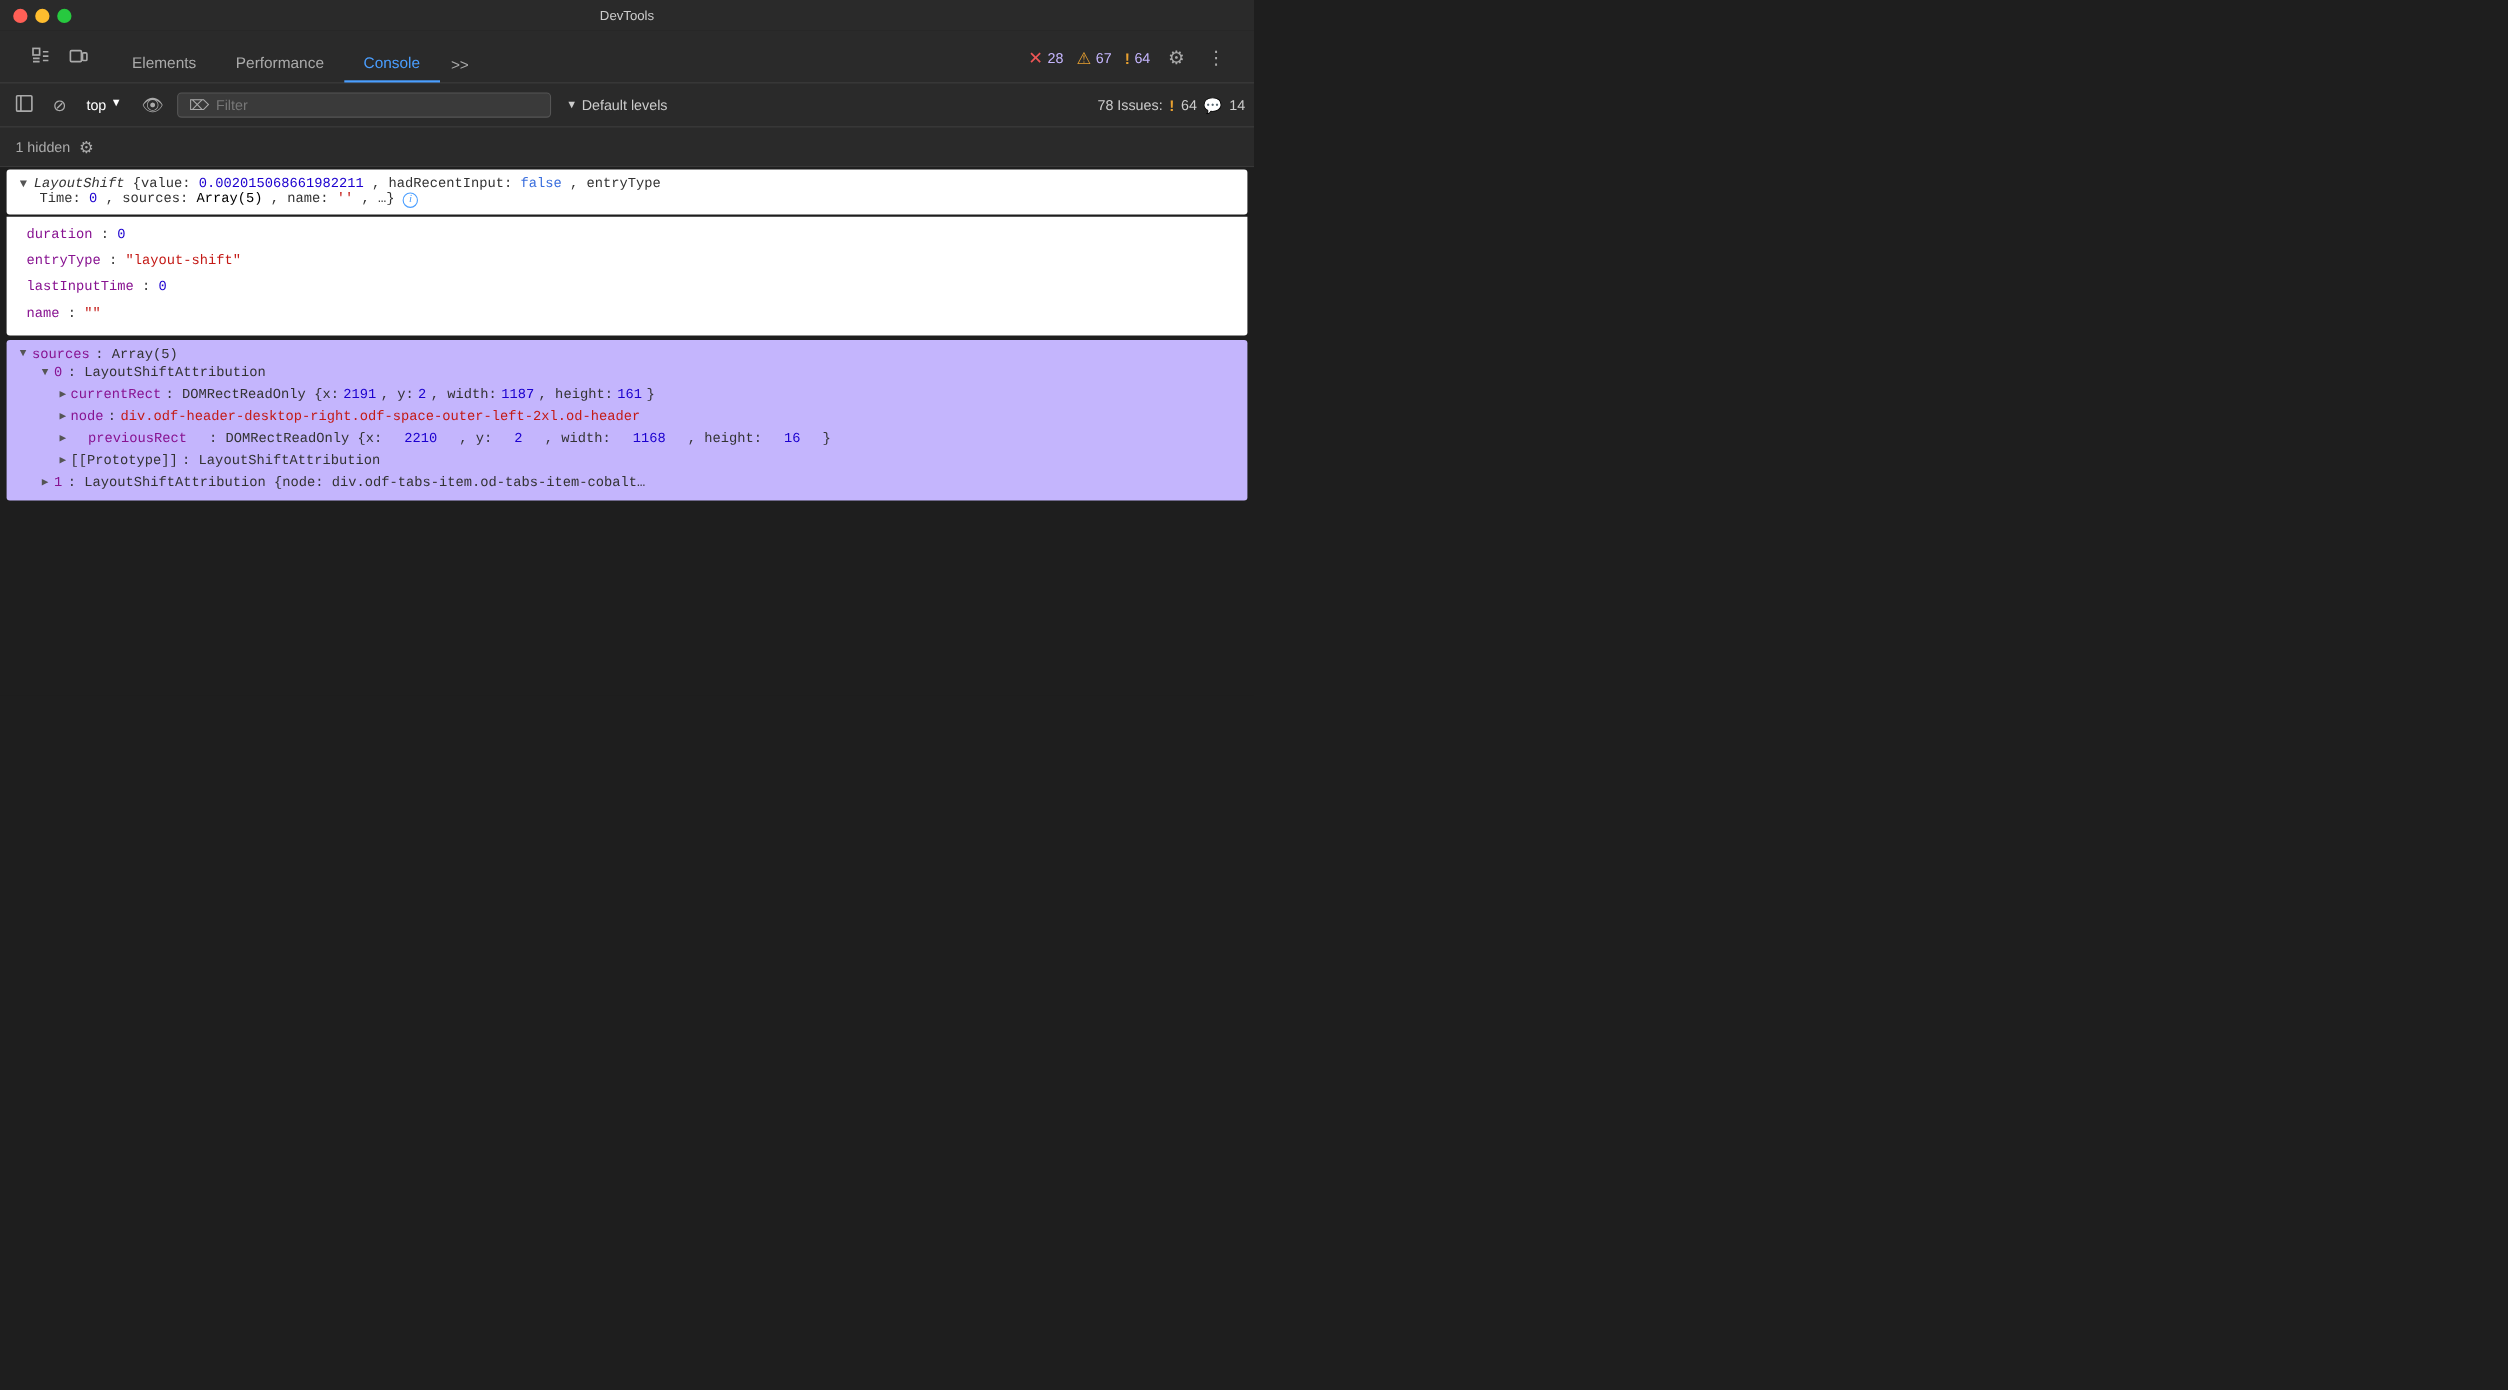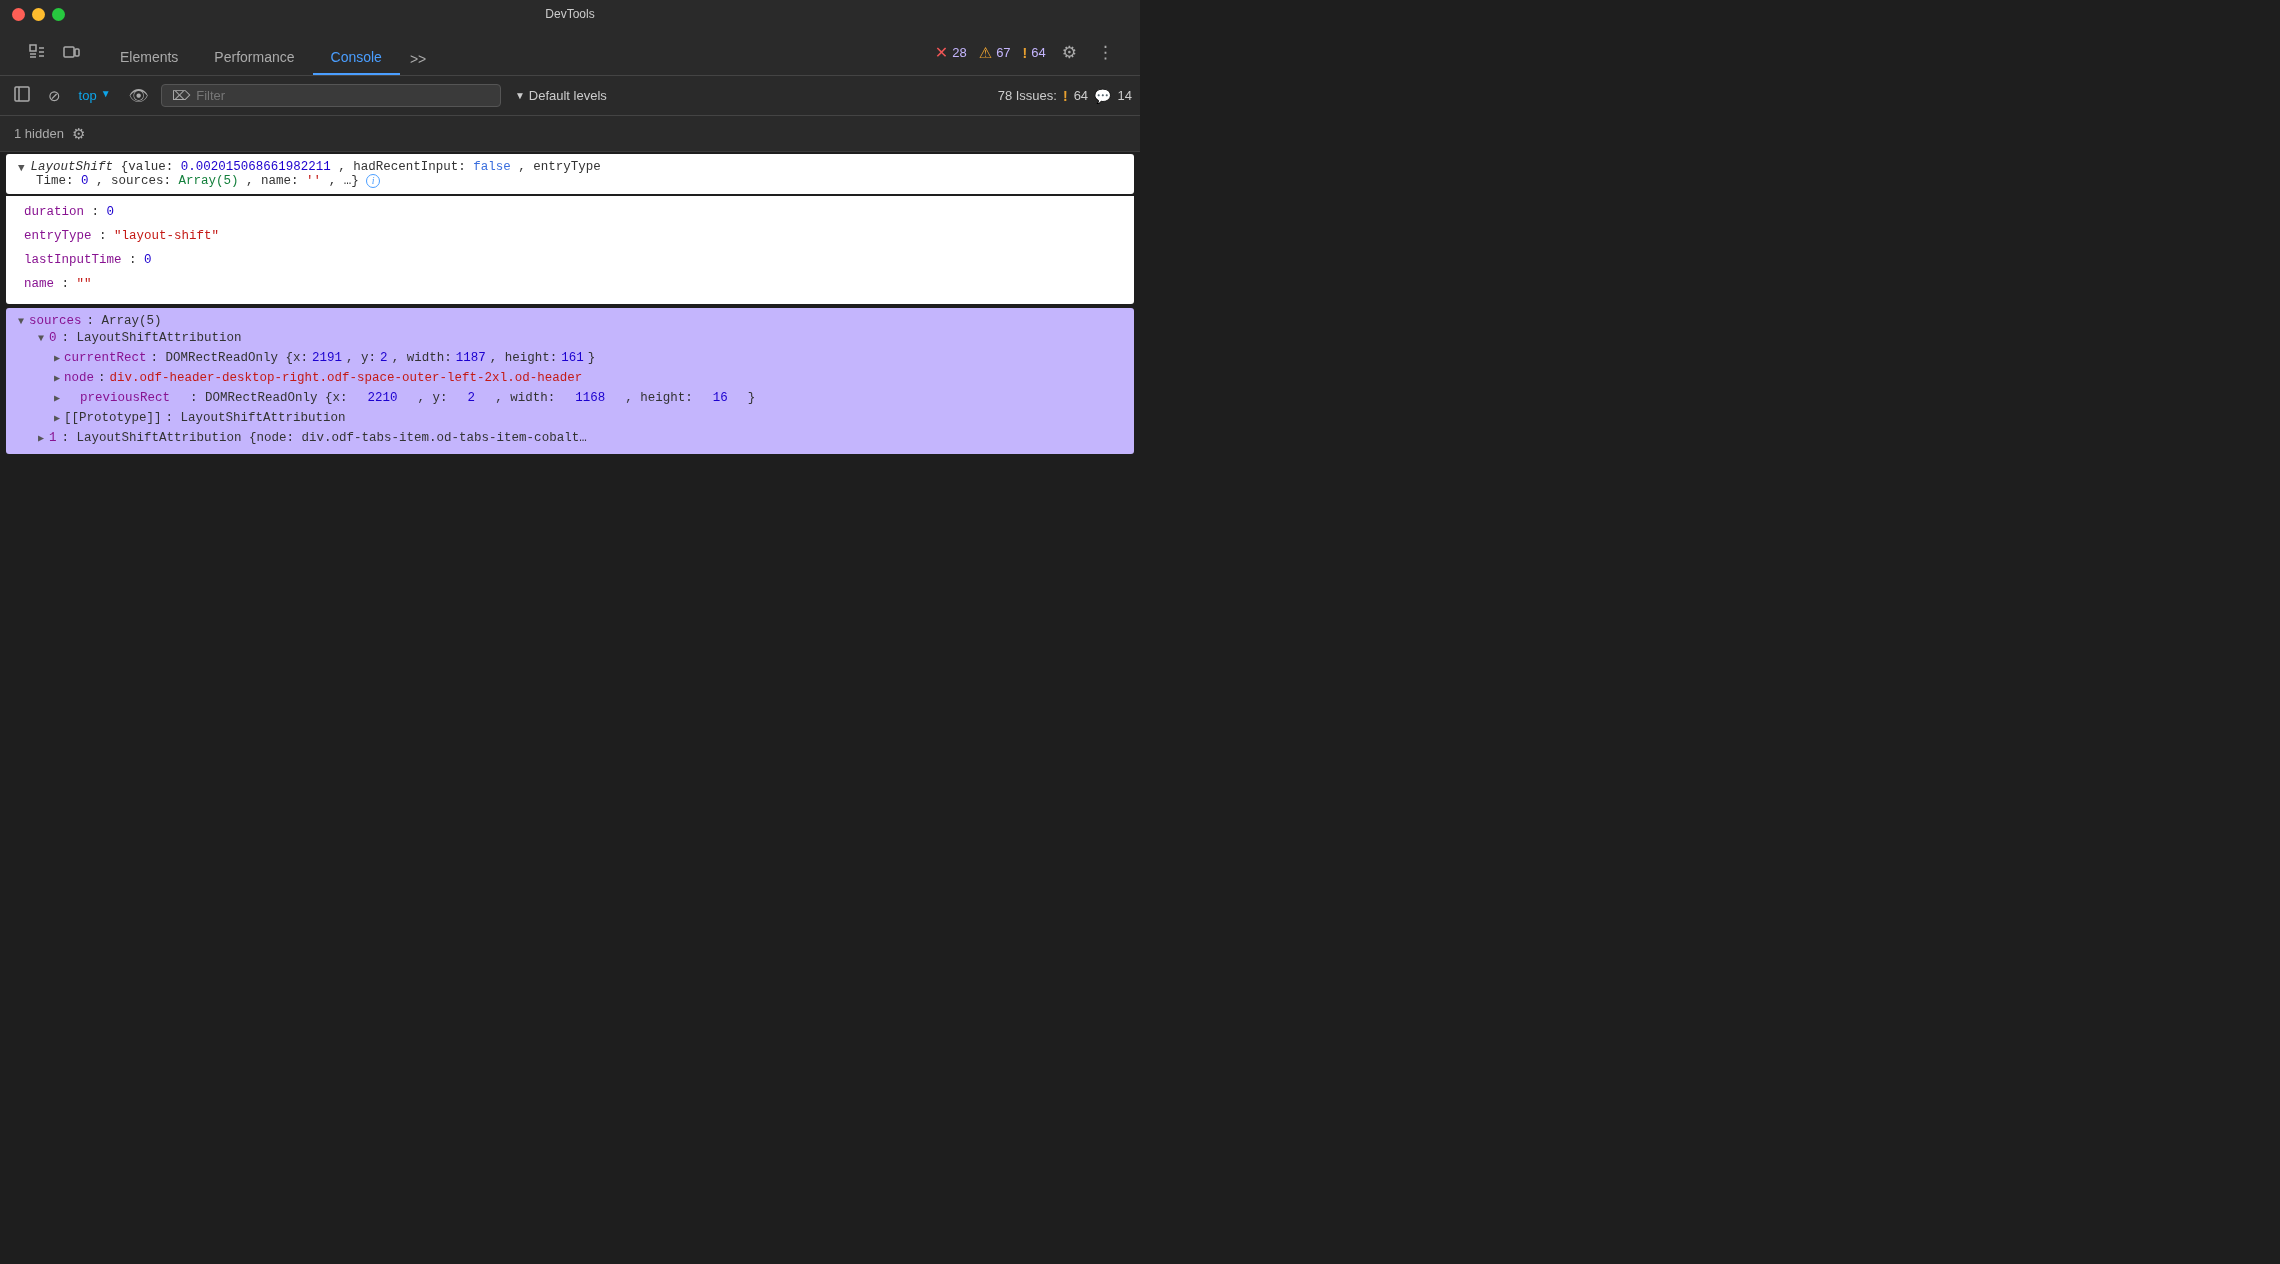--- a/index.html
+++ b/index.html
@@ -137,21 +137,21 @@
       font-size: 15px;
       padding: 4px 6px;
       border-radius: 3px;
     }
     .context-selector {
       display: flex;
       align-items: flex-start;
       gap: 4px;
       background: none;
       border: none;
-      color: #0ea5e9;
+      color: #ffffff;
       font-size: 13px;
       cursor: pointer;
       padding: 3px 6px;
       border-radius: 3px;
     }
     .eye-btn {
       color: #aaa;
       background: none;
       border: none;
       cursor: pointer;
@@ -459,21 +459,21 @@
           <span style="color:#1c00cf;">0.002015068661982211</span>
           <span style="color:#333;">, hadRecentInput: </span>
           <span style="color:#3a6edd;">false</span>
           <span style="color:#333;">, entryType</span>
         </span>
       </div>
       <div style="padding-left:18px;color:#333;">
         <span>Time: </span>
         <span style="color:#1c00cf;">0</span>
         <span>, sources: </span>
-        <span style="color:#15803d;margin-top:48px;">Array(5)</span>
+        <span style="color:#000000;margin-top:48px;">Array(5)</span>
         <span>, name: </span>
         <span style="color:#c41a16;">''</span>
         <span>, …} </span>
         <span class="info-icon">i</span>
       </div>
     </div>
 
     <div class="props-area">
       <div class="prop-row">
         <span class="prop-key">duration</span>

